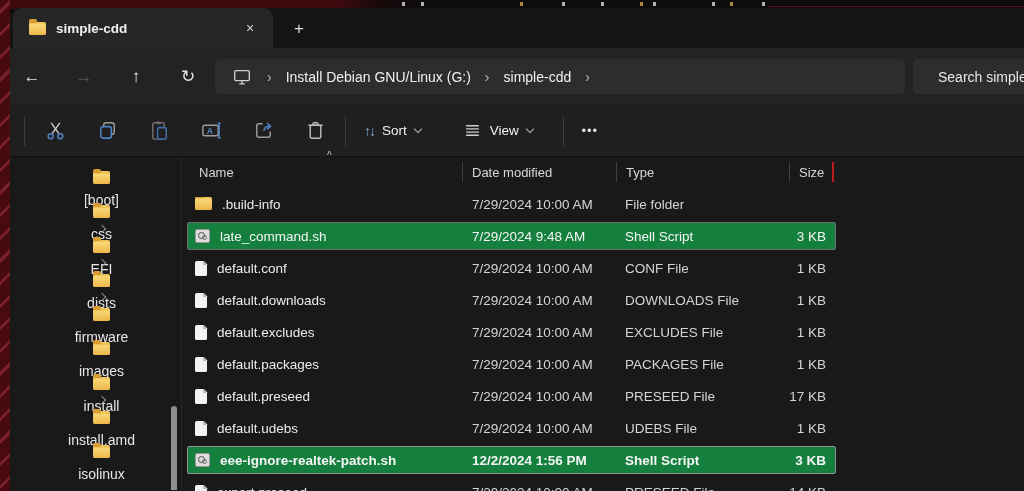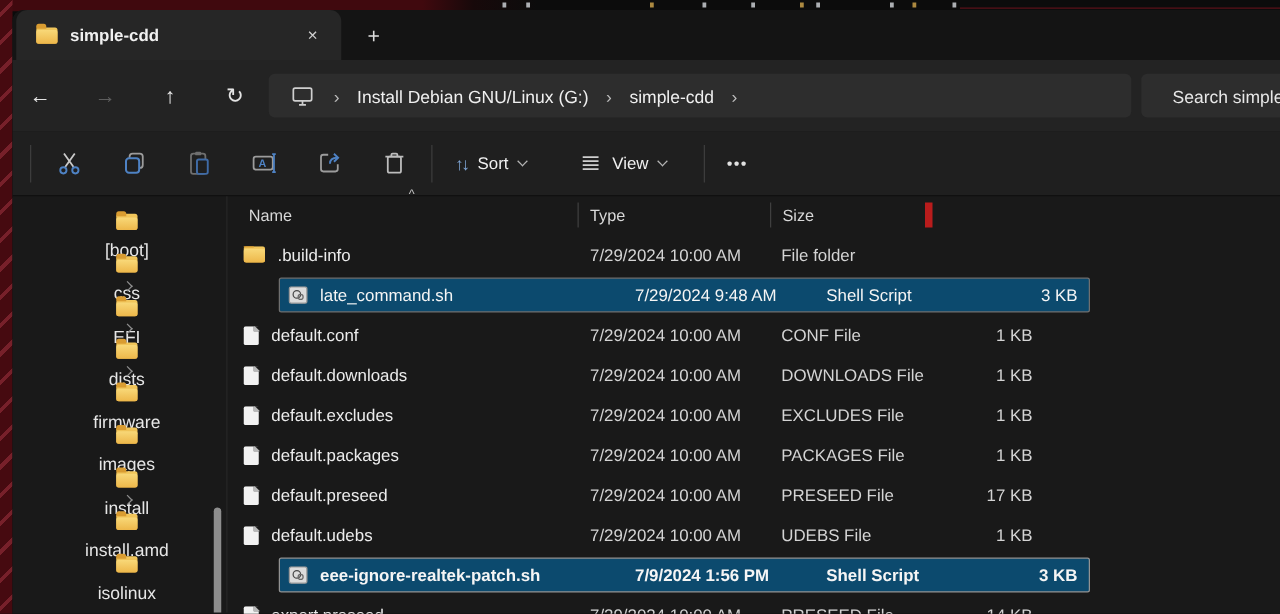--- a/index.html
+++ b/index.html
@@ -90,25 +90,25 @@
     border-radius:50%; border:1.3px solid #6a6a6a; }
 
   
   .main { position:relative; flex:1; }
   .grid { display:grid; grid-template-columns:275px 154px 130px 88px; }
   .listwrap { position:absolute; left:5px; top:0; }
   .hdr { height:30px; align-items:center; }
   .hcell { font-size:13px; color:#d8d8d8; padding-left:12px; position:relative; height:20px;
     display:flex; align-items:center; }
   .hcell.b { border-left:1px solid #3f3f3f; padding-left:9px; }
-  .hcell.last { border-right:6px solid #b91c1c; }
+  .hcell.last { border-right:2px solid #b91c1c;margin-left:43px; }
   .sort-caret { position:absolute; left:140px; top:-12px; font-size:10px; color:#c8c8c8; }
   .rows { margin-top:3px; }
   .row { height:28px; margin-bottom:4px; align-items:center; border:1px solid transparent; border-radius:2px; }
-  .row.selected { background:#0c4a6e; border-color:#6f6f6f;margin-left:36px; }
+  .row.selected { background:#15803d; border-color:#6f6f6f; }
   .row.focused  { border-color:#929292;font-weight:bold; }
   .cell { font-size:13.5px; color:#d4d4d4; white-space:nowrap; overflow:hidden; }
   .cell.namec { display:flex; align-items:flex-start; gap:10px; padding-left:7px; color:#ececec; }
   .cell.datec { padding-left:9px; }
   .cell.typec { padding-left:8px; }
   .cell.sizec { text-align:right; padding-right:9px; }
   .row.selected .cell { color:#f5f5f5; }
 </style>
 </head>
 <body>
@@ -296,20 +296,21 @@
       <div class="side-scroll"></div>
     </div>
 
     <div class="main">
       <div class="listwrap">
         <div class="grid hdr">
           <div class="hcell">
             <span>Name</span>
             <span class="sort-caret">^</span>
           </div>
+          <div class="hcell b">Date modified</div>
           <div class="hcell b">Type</div>
           <div class="hcell b last">Size</div>
         </div>
         <div class="rows" id="row-list">
             <div class="grid row">
     <div class="cell namec">
       <span class="icon-folder"></span>
       <span>.build-info</span>
     </div>
     <div class="cell datec">7/29/2024 10:00 AM</div>
@@ -377,21 +378,21 @@
     </div>
     <div class="cell datec">7/29/2024 10:00 AM</div>
     <div class="cell typec">UDEBS File</div>
     <div class="cell sizec">1 KB</div>
   </div>
             <div class="grid row selected focused">
     <div class="cell namec">
       <span class="icon-script"></span>
       <span>eee-ignore-realtek-patch.sh</span>
     </div>
-    <div class="cell datec">7/9/2024 1:56 PM</div>
+    <div class="cell datec">12/2/2024 1:56 PM</div>
     <div class="cell typec">Shell Script</div>
     <div class="cell sizec">3 KB</div>
   </div>
             <div class="grid row">
     <div class="cell namec">
       <span class="icon-file"></span>
       <span>expert.preseed</span>
     </div>
     <div class="cell datec">7/29/2024 10:00 AM</div>
     <div class="cell typec">PRESEED File</div>

